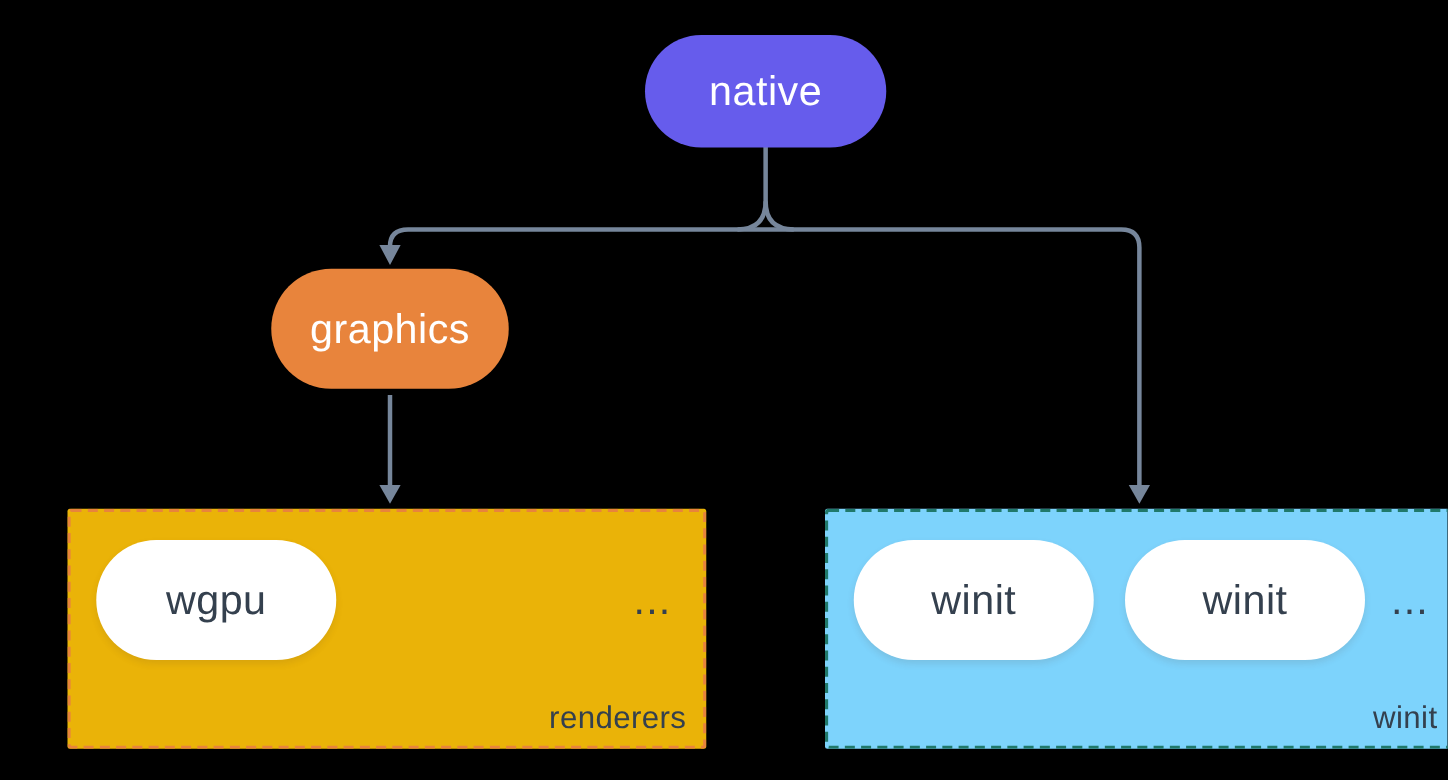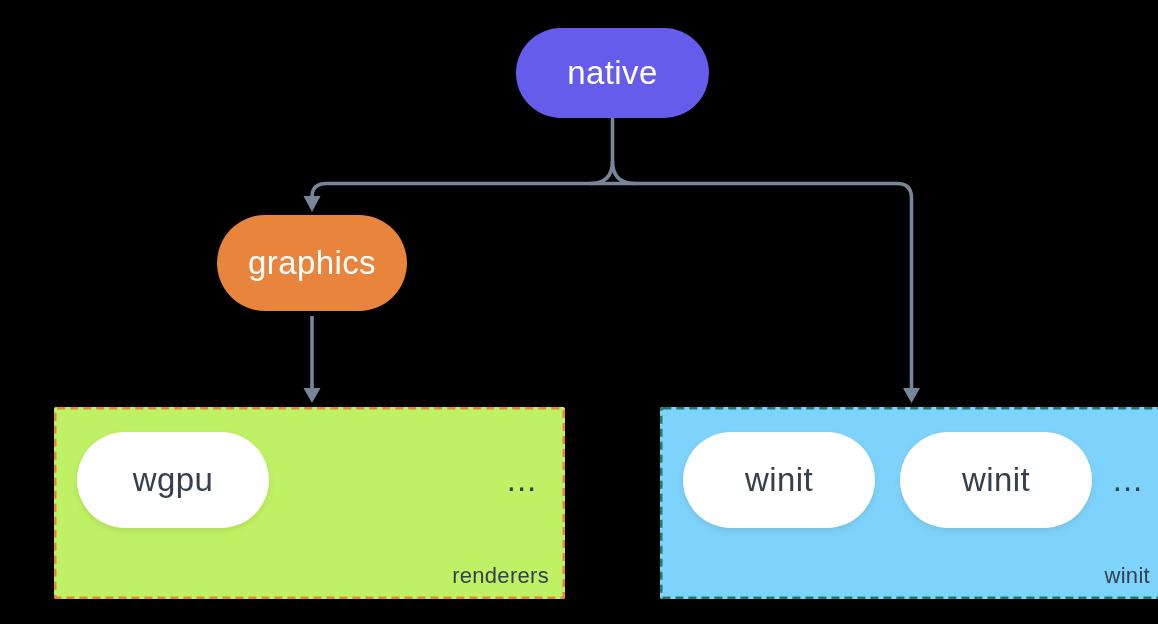--- a/index.html
+++ b/index.html
@@ -48,21 +48,21 @@
   }
   .group {
     position: absolute;
     top: 407px;
     height: 192px;
     border-radius: 2px;
   }
   .group-renderers {
     left: 25px;
     width: 511px;
-    background: #bef264;
+    background: #eab308;
   }
   .group-shells {
     left: 631px;
     width: 506px;
     background: #7dd3fc;
   }
   .group-border {
     position: absolute;
     left: 0;
     top: 0;
@@ -97,21 +97,21 @@
     justify-content: center;
     color: #34404E;
     font-size: 33px;
     letter-spacing: 1px;
   }
   .group-label {
     position: absolute;
     right: 16px;
     bottom: 10px;
     color: #34404E;
-    font-size: 22px;
+    font-size: 25px;
     letter-spacing: 0.3px;
   }
 </style>
 </head>
 <body>
 
 <div class="canvas">
 
   <svg class="connectors" width="1158" height="624" viewBox="0 0 1158 624">
     <g stroke="#76869B" stroke-width="3.6" fill="none">

